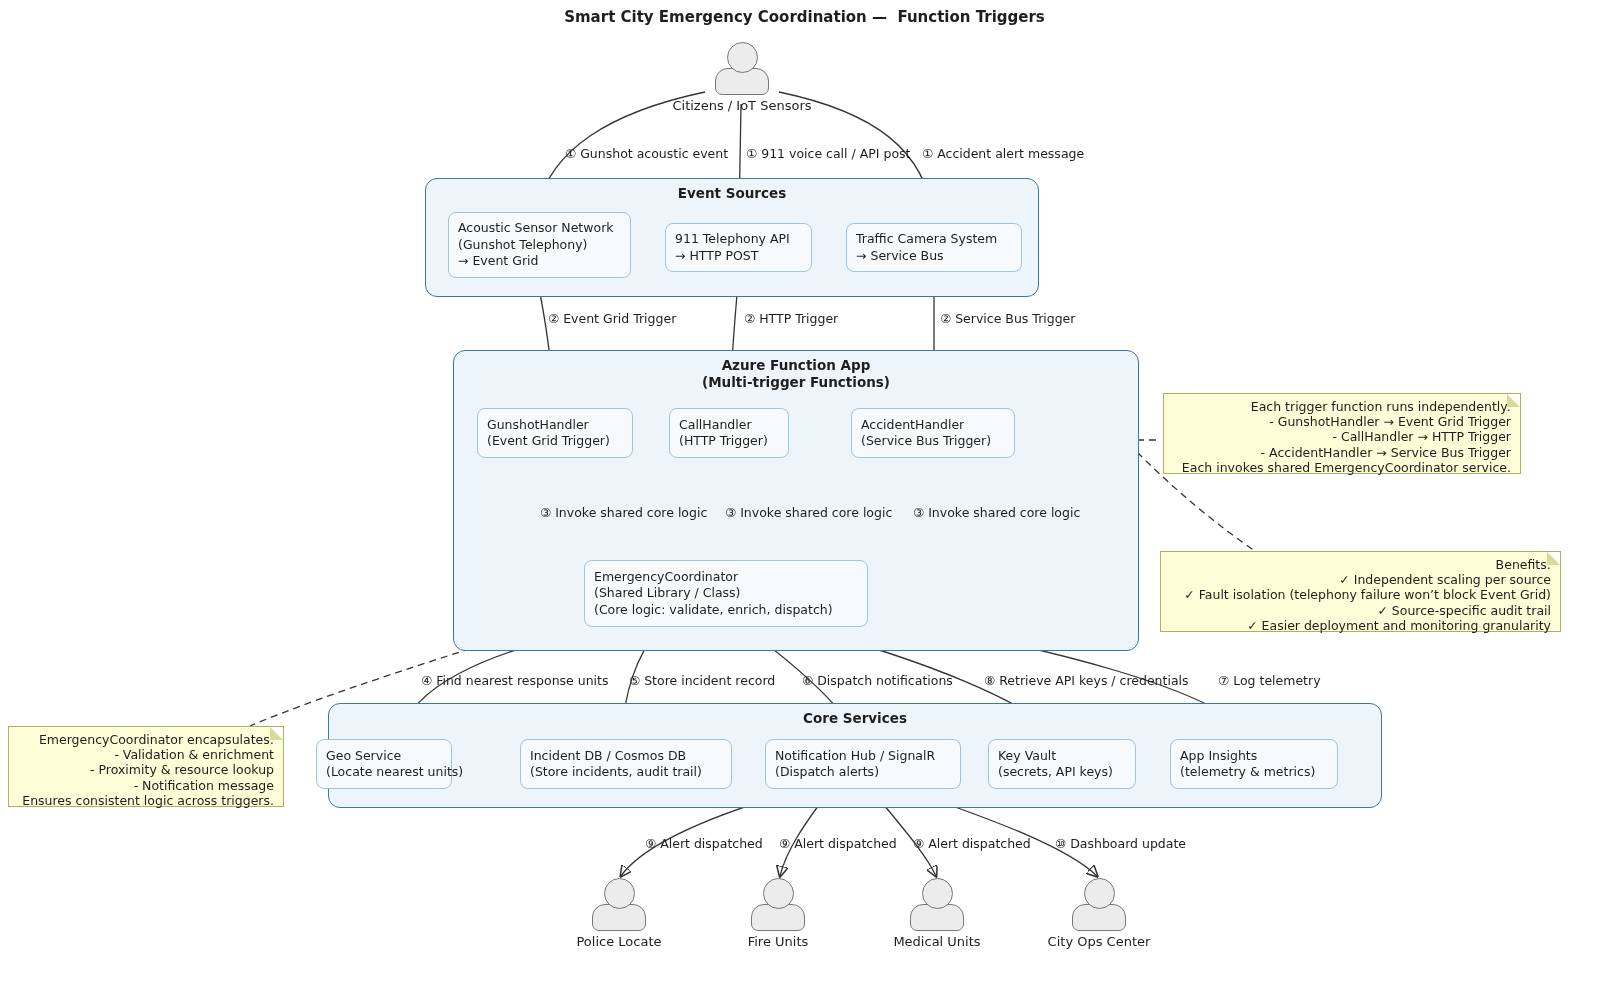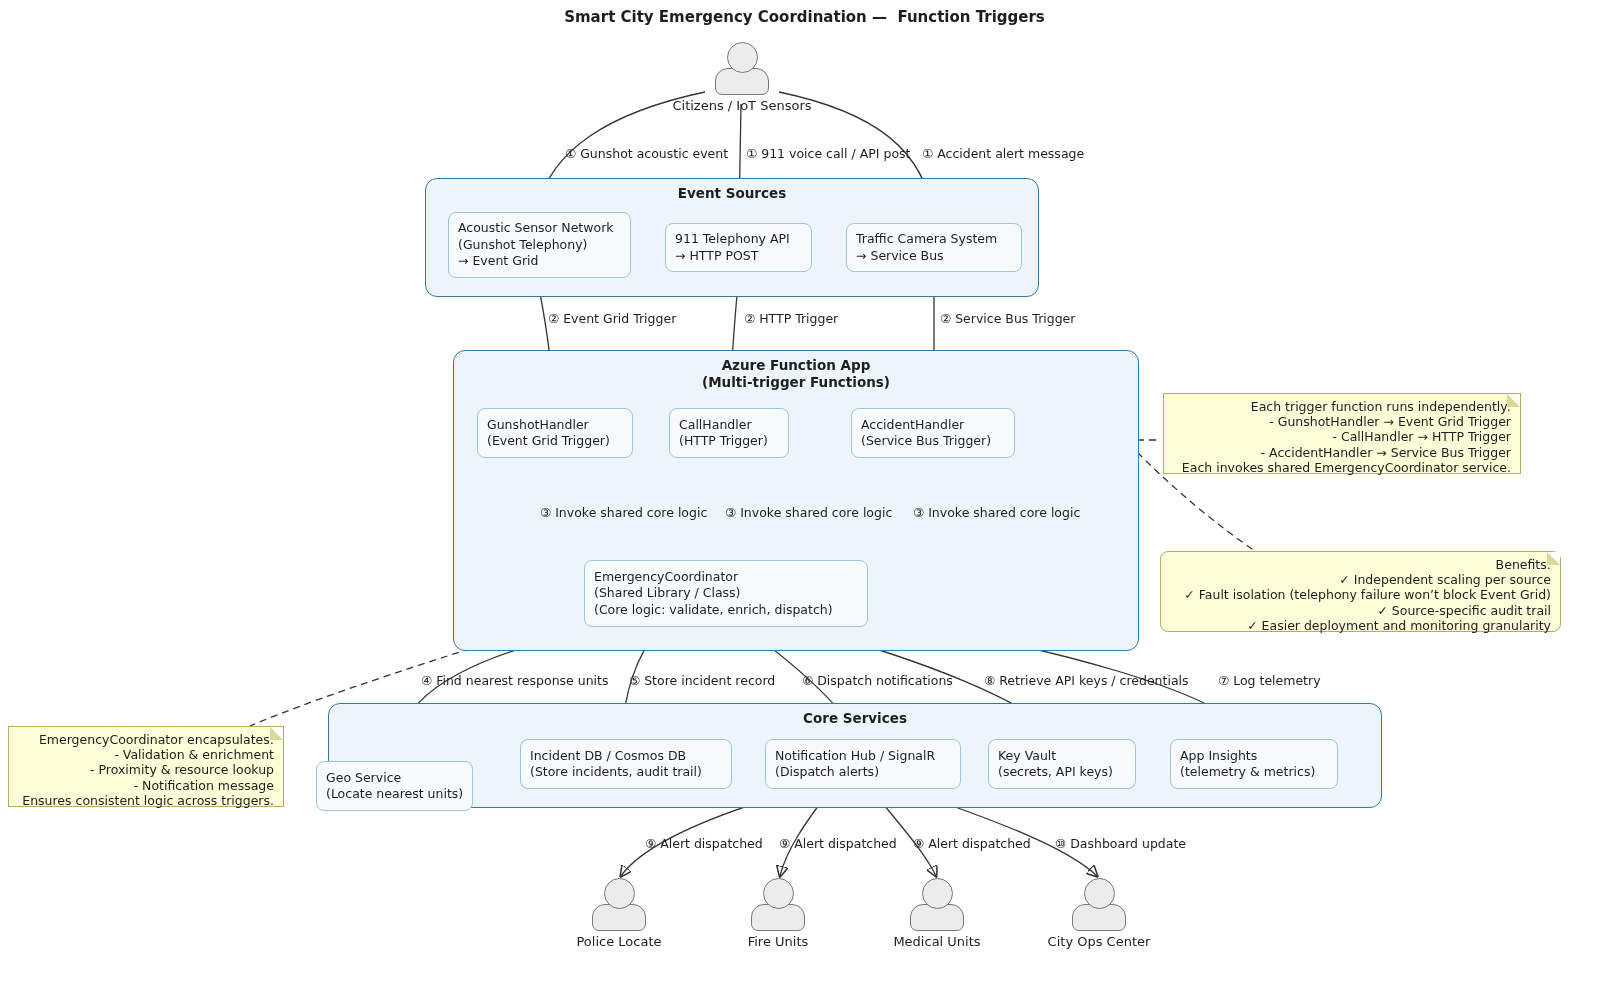--- a/index.html
+++ b/index.html
@@ -124,21 +124,21 @@
     <div>(Core logic: validate, enrich, dispatch)</div>
   </div>
 
   <div class="note" style="left:1163px;top:393px;width:358px;height:81px;">
     <div>Each trigger function runs independently:</div>
     <div>- GunshotHandler → Event Grid Trigger</div>
     <div>- CallHandler → HTTP Trigger</div>
     <div>- AccidentHandler → Service Bus Trigger</div>
     <div>Each invokes shared EmergencyCoordinator service.</div>
   </div>
-  <div class="note" style="left:1160px;top:551px;width:401px;height:81px;border-radius:8px;">
+  <div class="note" style="left:1160px;top:551px;width:401px;height:81px;">
     <div>Benefits:</div>
     <div>✓ Independent scaling per source</div>
     <div>✓ Fault isolation (telephony failure won’t block Event Grid)</div>
     <div>✓ Source-specific audit trail</div>
     <div>✓ Easier deployment and monitoring granularity</div>
   </div>
   <div class="note" style="left:8px;top:726px;width:276px;height:81px;">
     <div>EmergencyCoordinator encapsulates:</div>
     <div>- Validation &amp; enrichment</div>
     <div>- Proximity &amp; resource lookup</div>
@@ -148,21 +148,21 @@
 
   <div class="elabel" style="left:421px;top:673px;">④ Find nearest response units</div>
   <div class="elabel" style="left:629px;top:673px;">⑤ Store incident record</div>
   <div class="elabel" style="left:802px;top:673px;">⑥ Dispatch notifications</div>
   <div class="elabel" style="left:984px;top:673px;">⑧ Retrieve API keys / credentials</div>
   <div class="elabel" style="left:1218px;top:673px;">⑦ Log telemetry</div>
 
   <div class="group" style="left:300px;top:703px;width:1052px;height:103px;margin-left:28px;">
     <div class="group-title">Core Services</div>
   </div>
-  <div class="node" style="left:316px;top:739px;width:157px;height:50px;margin-top:22px;">
+  <div class="node" style="left:316px;top:739px;width:136px;height:50px;">
     <div>Geo Service</div>
     <div>(Locate nearest units)</div>
   </div>
   <div class="node" style="left:520px;top:739px;width:212px;height:50px;">
     <div>Incident DB / Cosmos DB</div>
     <div>(Store incidents, audit trail)</div>
   </div>
   <div class="node" style="left:765px;top:739px;width:196px;height:50px;">
     <div>Notification Hub / SignalR</div>
     <div>(Dispatch alerts)</div>

